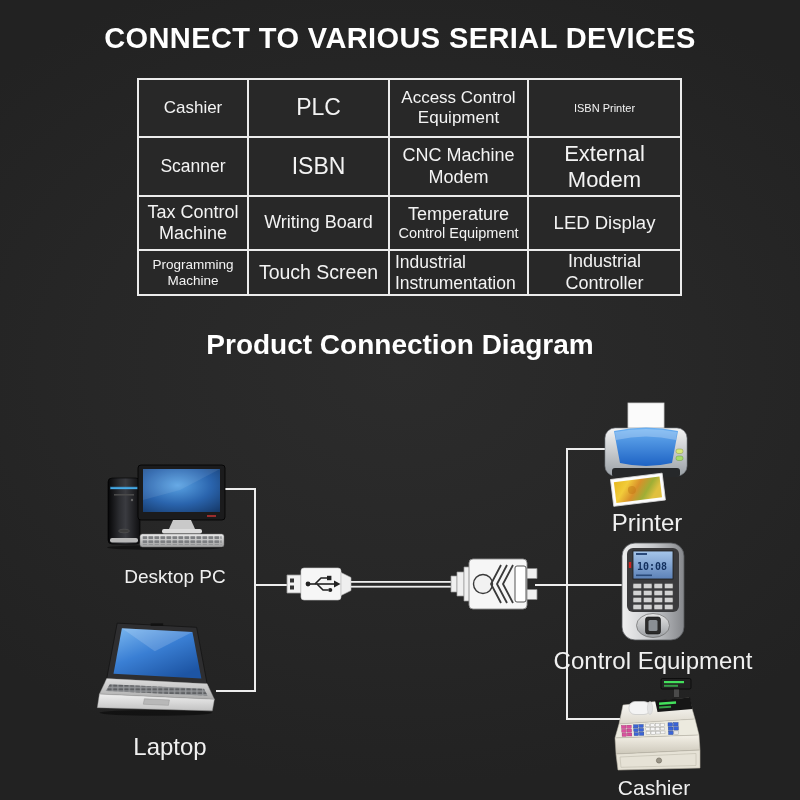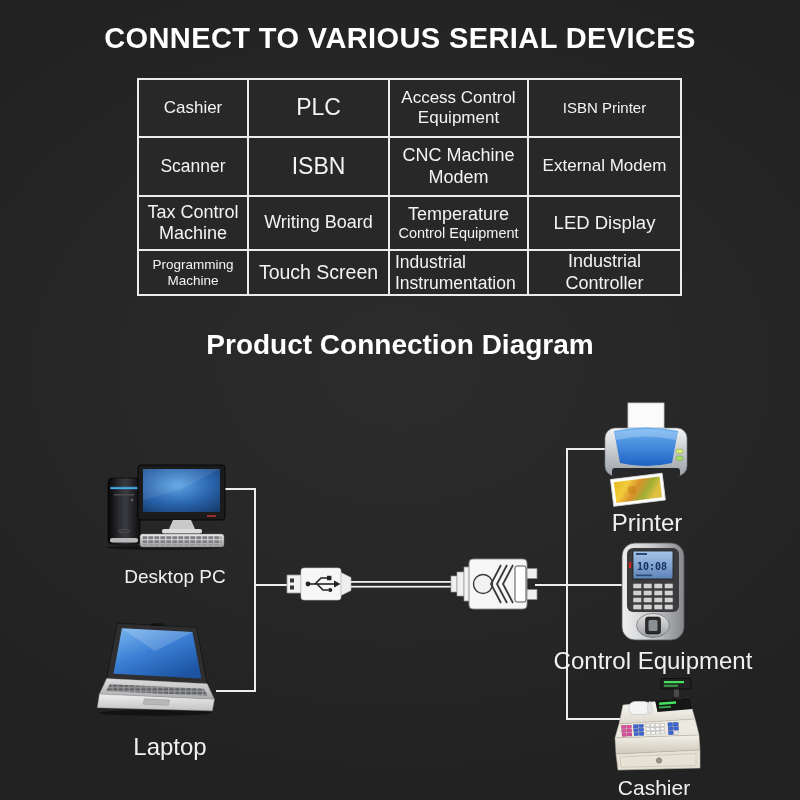--- a/index.html
+++ b/index.html
@@ -20,22 +20,22 @@
   .device-table{
     position:absolute;left:137px;top:78px;
     display:grid;grid-template-columns:108px 139px 137px 151px;
     grid-template-rows:56px 57px 52px 43px;gap:2px;background:#ececec;padding:2px;
   }
   .cell{
     background:#282828;display:flex;flex-direction:column;align-items:center;justify-content:center;
     text-align:center;line-height:1.18;color:#f3f3f3;
   }
   .cell span{display:block;}
-  .r0c0{font-size:17px}.r0c1{font-size:23px}.r0c2{font-size:17px}.r0c3{font-size:15px}
-  .r1c0{font-size:17.5px}.r1c1{font-size:23px}.r1c2{font-size:18px}.r1c3{font-size:17px}
+  .r0c0{font-size:17px}.r0c1{font-size:23px}.r0c2{font-size:17px}.r0c3{font-size:11px}
+  .r1c0{font-size:17.5px}.r1c1{font-size:23px}.r1c2{font-size:18px}.r1c3{font-size:22px}
   .r2c0{font-size:18px}.r2c1{font-size:18px}
   .r2c2 span:first-child{font-size:18px}.r2c2 span:last-child{font-size:14.5px}
   .r2c3{font-size:18.5px}
   .r3c0{font-size:13.5px}.r3c1{font-size:19.5px}
   .r3c2{font-size:17.5px;align-items:flex-start;text-align:left;padding-left:5px}
   .r3c3{font-size:18px}
   
   .diagram{position:absolute;left:0;top:380px;width:800px;height:420px;}
   .cline{position:absolute;background:#ededed;}
   .node-label{position:absolute;text-align:center;color:#f0f0f0;font-size:24px;}

